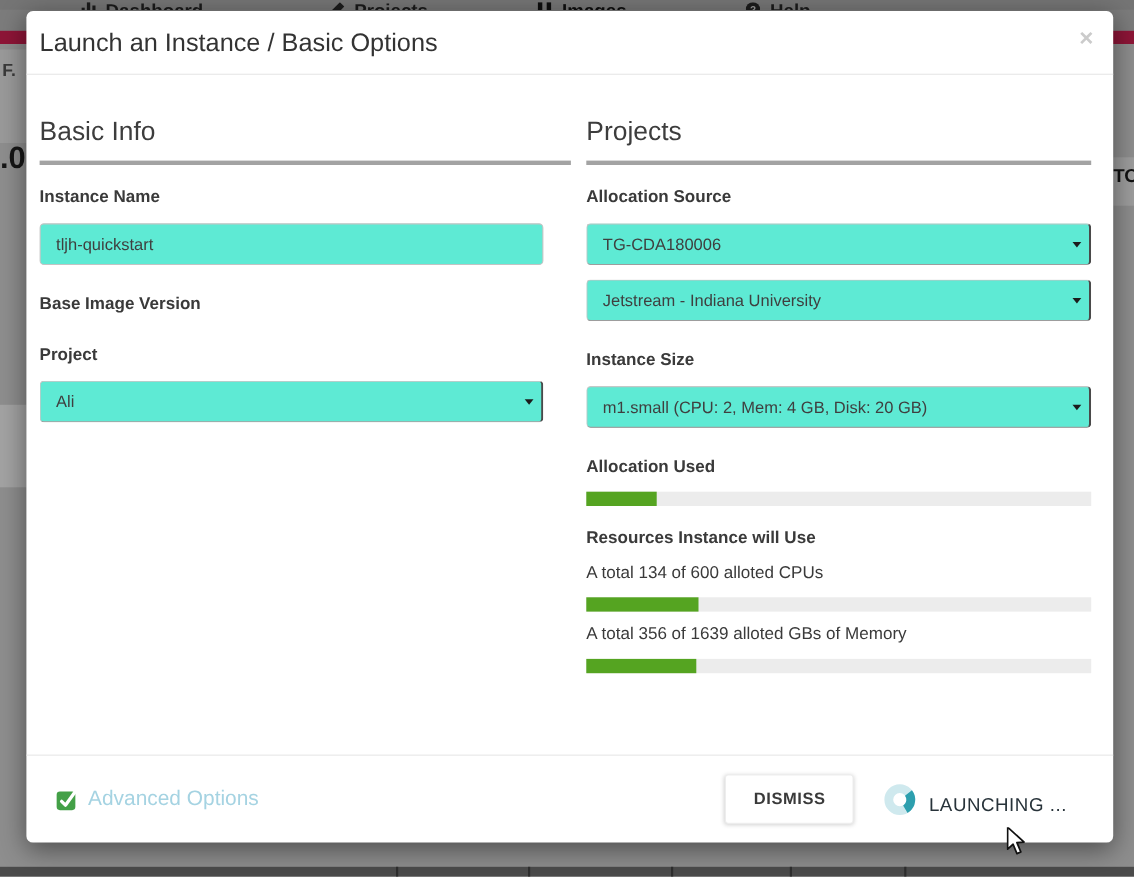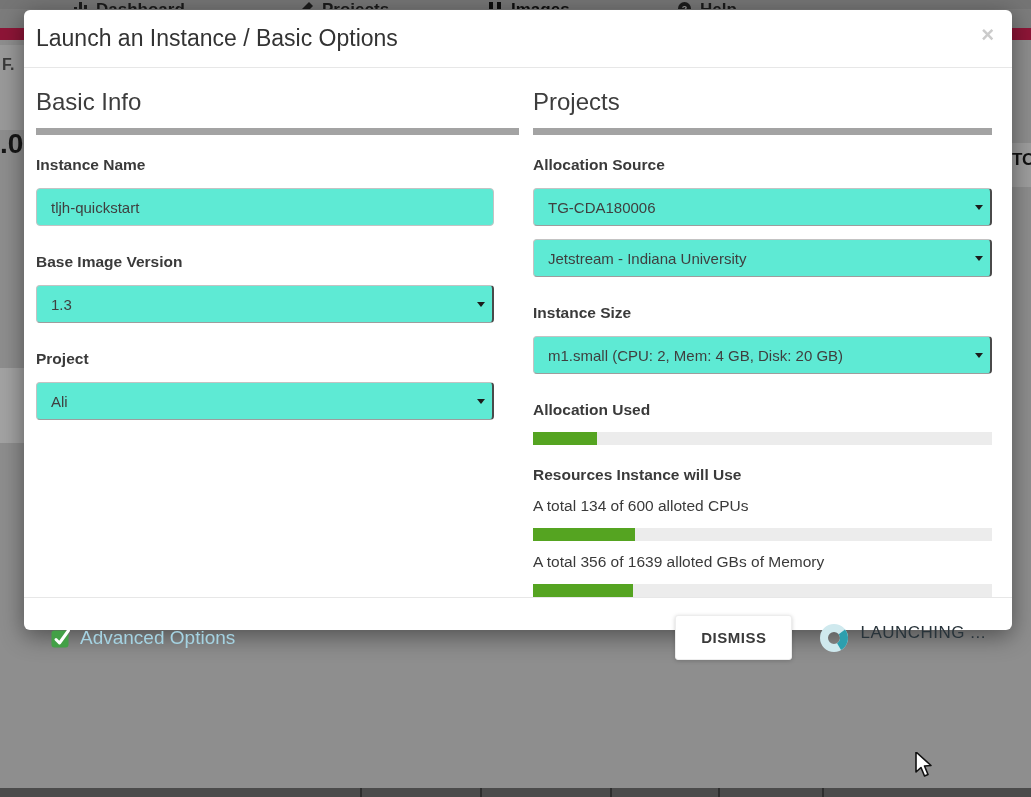--- a/index.html
+++ b/index.html
@@ -27,21 +27,21 @@
   .left-frag-1 { position: absolute; top: 56px; left: 2px; font-size: 16px; font-weight: 700; color: #3a3a3a; }
   .left-frag-2 { position: absolute; top: 128px; left: 0px; font-size: 28px; font-weight: 700; color: #161616; }
   .left-light-box { position: absolute; top: 368px; left: 0; width: 24px; height: 75px; background: #a3a3a3; }
   .right-light-box { position: absolute; top: 143px; left: 1012px; width: 19px; height: 44px; background: #9e9e9e; }
   .right-frag { position: absolute; top: 150px; left: 1012px; font-size: 17px; font-weight: 700; color: #111; }
   .bottom-strip { position: absolute; top: 788px; left: 0; width: 1031px; height: 9px; background: #4b4b4b; }
   .bottom-tick { position: absolute; top: 0; width: 2px; height: 9px; background: #2e2e2e; }
 
   
   .modal {
-    position: absolute; z-index: 10; left: 24px; top: 10px; width: 988px; height: 620px;
+    position: absolute; z-index: 10; left: 24px; top: 10px; width: 988px; height: 756px;
     background: #ffffff; border-radius: 6px;
     box-shadow: 0 6px 24px rgba(0,0,0,0.45);
     display: flex; flex-direction: column;
   }
   .modal-header {
     position: relative; height: 58px; flex: 0 0 58px;
     border-bottom: 1px solid #e7e7e7;
   }
   .modal-title {
     position: absolute; left: 12px; top: 15px;
@@ -50,22 +50,22 @@
   .modal-close {
     position: absolute; right: 18px; top: 12px;
     font-size: 22px; font-weight: 700; color: #cbcbcb; cursor: default;
   }
 
   .modal-body { flex: 1 1 auto; display: flex; padding: 0 20px 0 12px; }
   .col-left  { width: 483px; flex: 0 0 483px; }
   .col-right { flex: 1 1 auto; margin-left: 14px; }
 
   .section-heading {
-    margin-top: 20px; font-size: 24px; font-weight: 400; color: #3d3d3d;
-    padding-bottom: 12px; border-bottom: 7px solid #a3a3a3; line-height: 28px;
+    margin-top: 38px; font-size: 24px; font-weight: 400; color: #3d3d3d;
+    padding-bottom: 12px; border-bottom: 4px solid #a3a3a3; line-height: 28px;
   }
   .field-label { margin-top: 20px; font-size: 15.5px; font-weight: 700; color: #3a3a3a; line-height: 20px; }
 
   .text-input, .select-box {
     margin-top: 13px; height: 38px; width: 458px;
     background: #5eead4; border: 1px solid #c3c3c3; border-radius: 4px;
     font-size: 15px; color: #3f3f3f; padding: 0 14px;
     font-family: "Liberation Sans", "DejaVu Sans", sans-serif;
   }
   .col-right .text-input, .col-right .select-box { width: 100%; }
@@ -94,21 +94,21 @@
   }
   .advanced-options { display: flex; align-items: flex-end; gap: 9px; cursor: pointer; }
   .advanced-options-label { font-size: 19px; color: #a5d3e2; }
   .dismiss-button {
     margin-left: auto; height: 45px; padding: 0 25px;
     background: #ffffff; border: 1px solid #ededed; border-radius: 3px;
     box-shadow: 0 1px 4px rgba(0,0,0,0.18);
     font-size: 15px; font-weight: 700; letter-spacing: 0.5px; color: #3a3a3a;
     font-family: "Liberation Sans", "DejaVu Sans", sans-serif; cursor: pointer;
   }
-  .launch-group { display: flex; align-items: flex-start; gap: 11px; margin-left: 27px; margin-right: 4px; }
+  .launch-group { display: flex; align-items: flex-end; gap: 11px; margin-left: 27px; margin-right: 20px; }
   .launching-label { font-size: 17px; font-weight: 500; letter-spacing: 0.5px; color: #28333a; }
 
   .cursor { position: absolute; z-index: 50; left: 915px; top: 752px; }
 </style>
 </head>
 <body>
 
 <div class="backdrop">
   <div class="band-upper"></div>
   <div class="accent-bar"></div>
@@ -167,24 +167,20 @@
 
   <div class="modal-body">
 
     <div class="col-left">
       <div class="section-heading">Basic Info</div>
 
       <div class="field-label">Instance Name</div>
       <input class="text-input" type="text" value="tljh-quickstart" style="">
 
       <div class="field-label mt-lg">Base Image Version</div>
-      <div class="select-box" role="combobox">
-        <span>1.3</span>
-        <span class="select-caret"></span>
-      </div>
 
       <div class="field-label mt-lg">Project</div>
       <div class="select-box" role="combobox">
         <span>Ali</span>
         <span class="select-caret"></span>
       </div>
     </div>
 
     <div class="col-right">
       <div class="section-heading">Projects</div>

